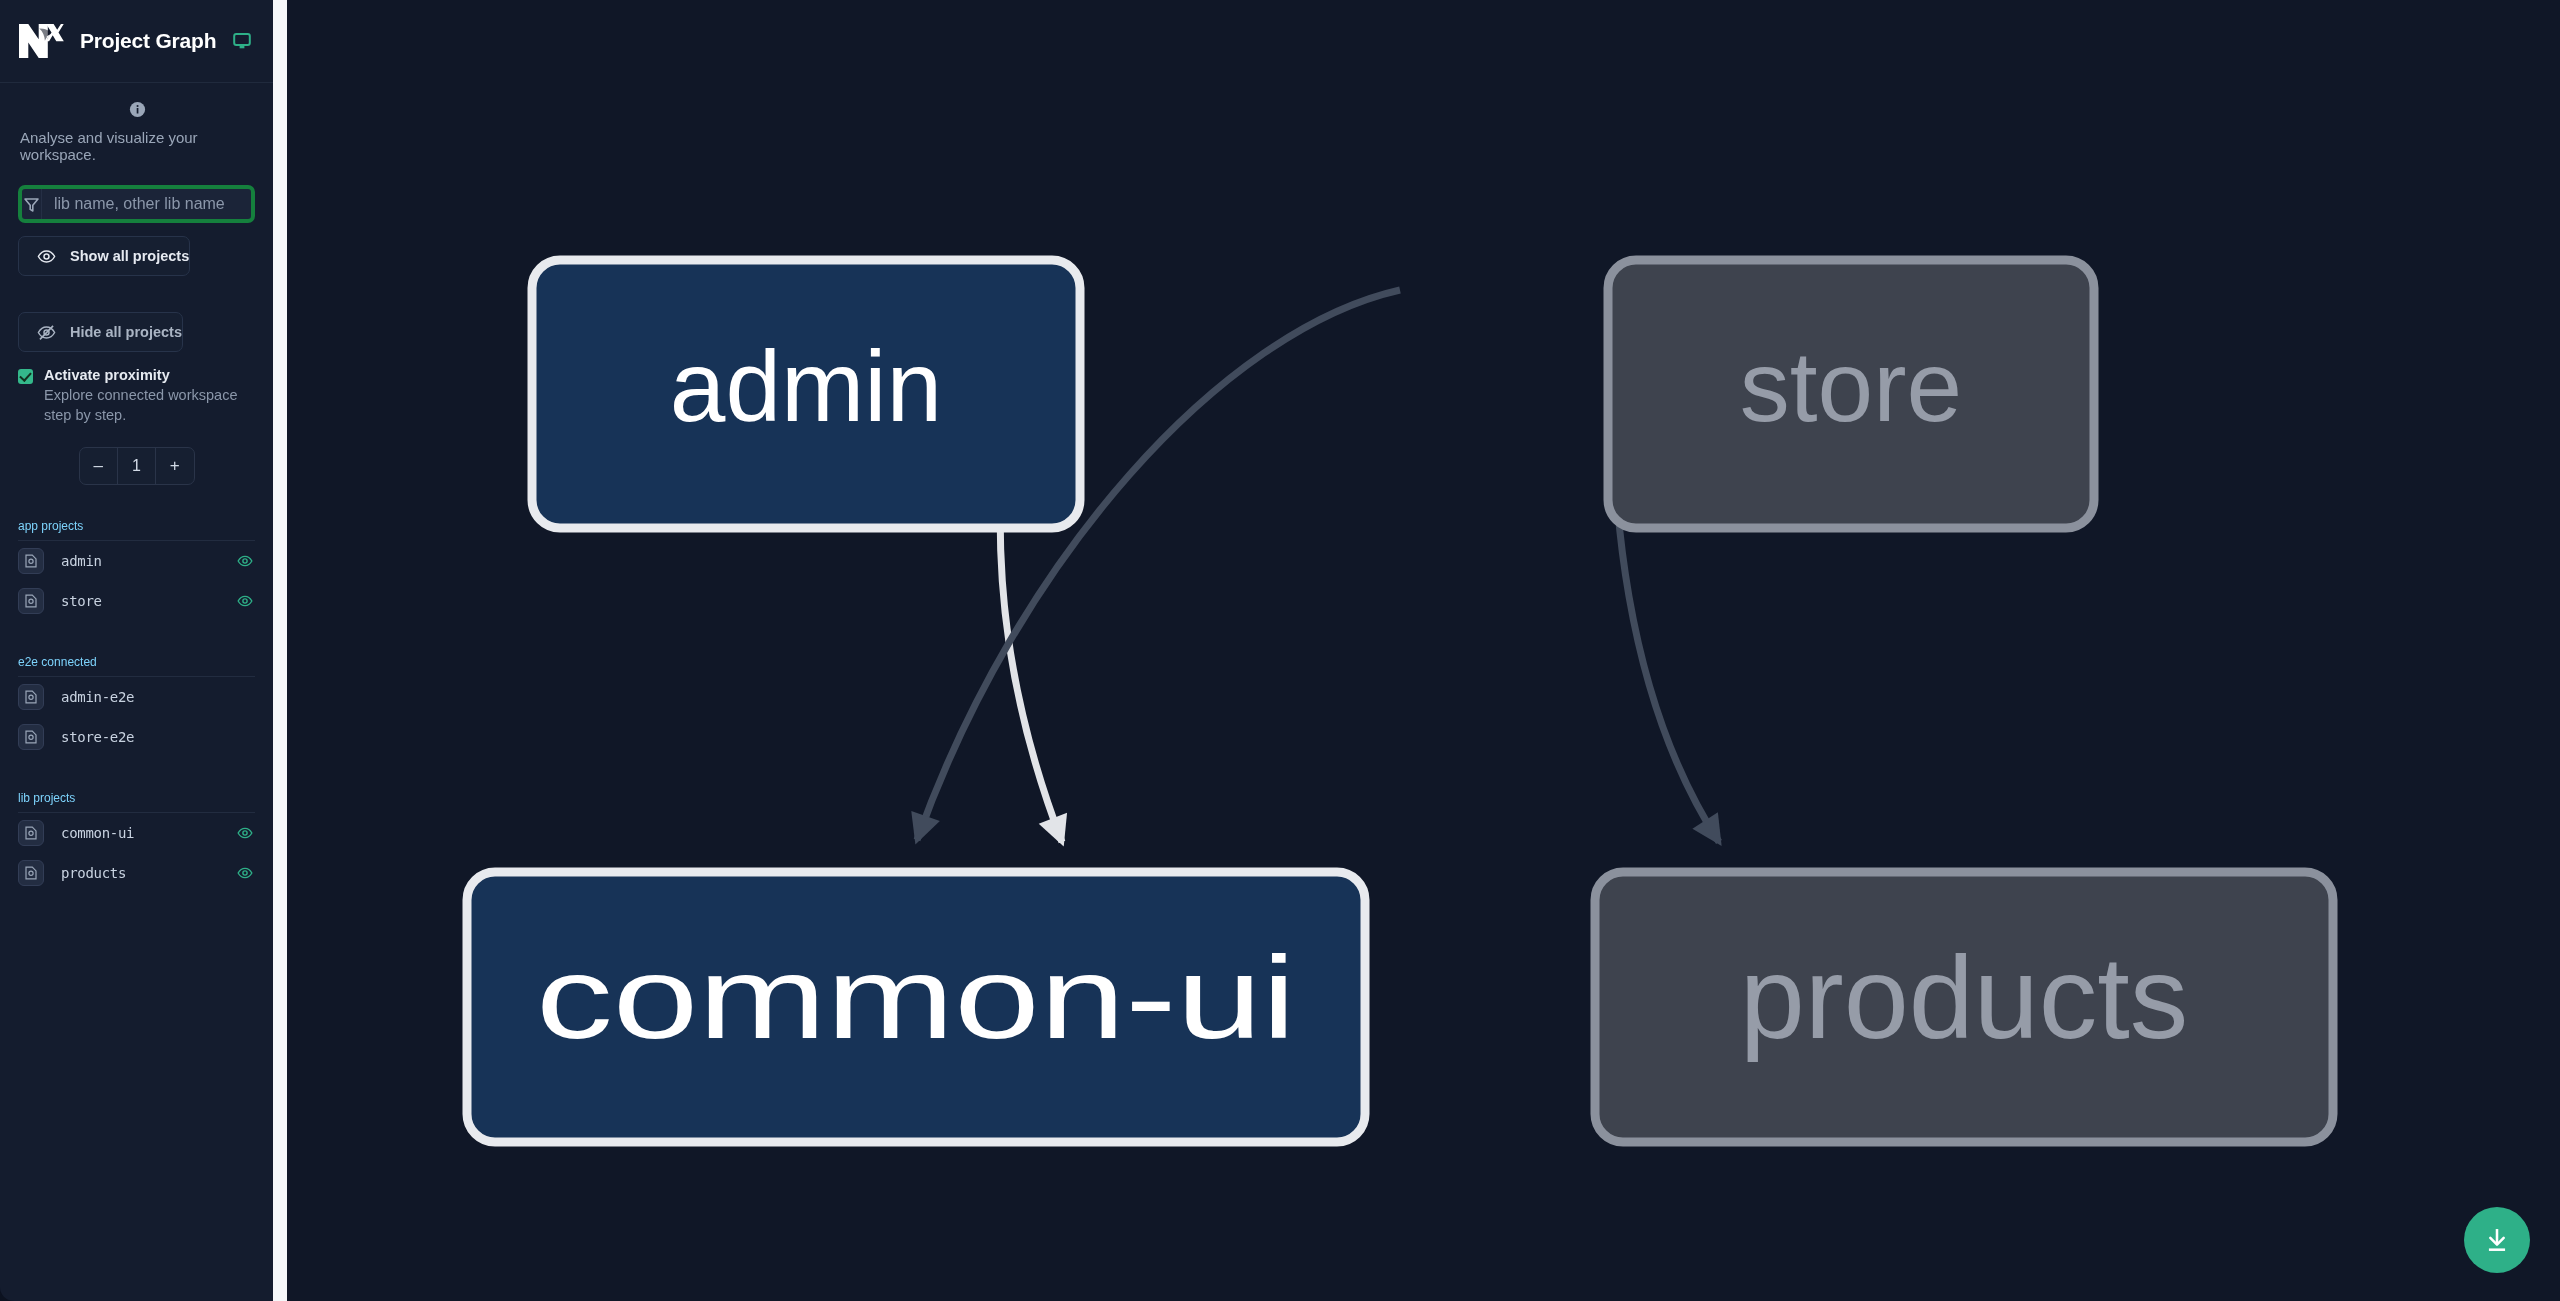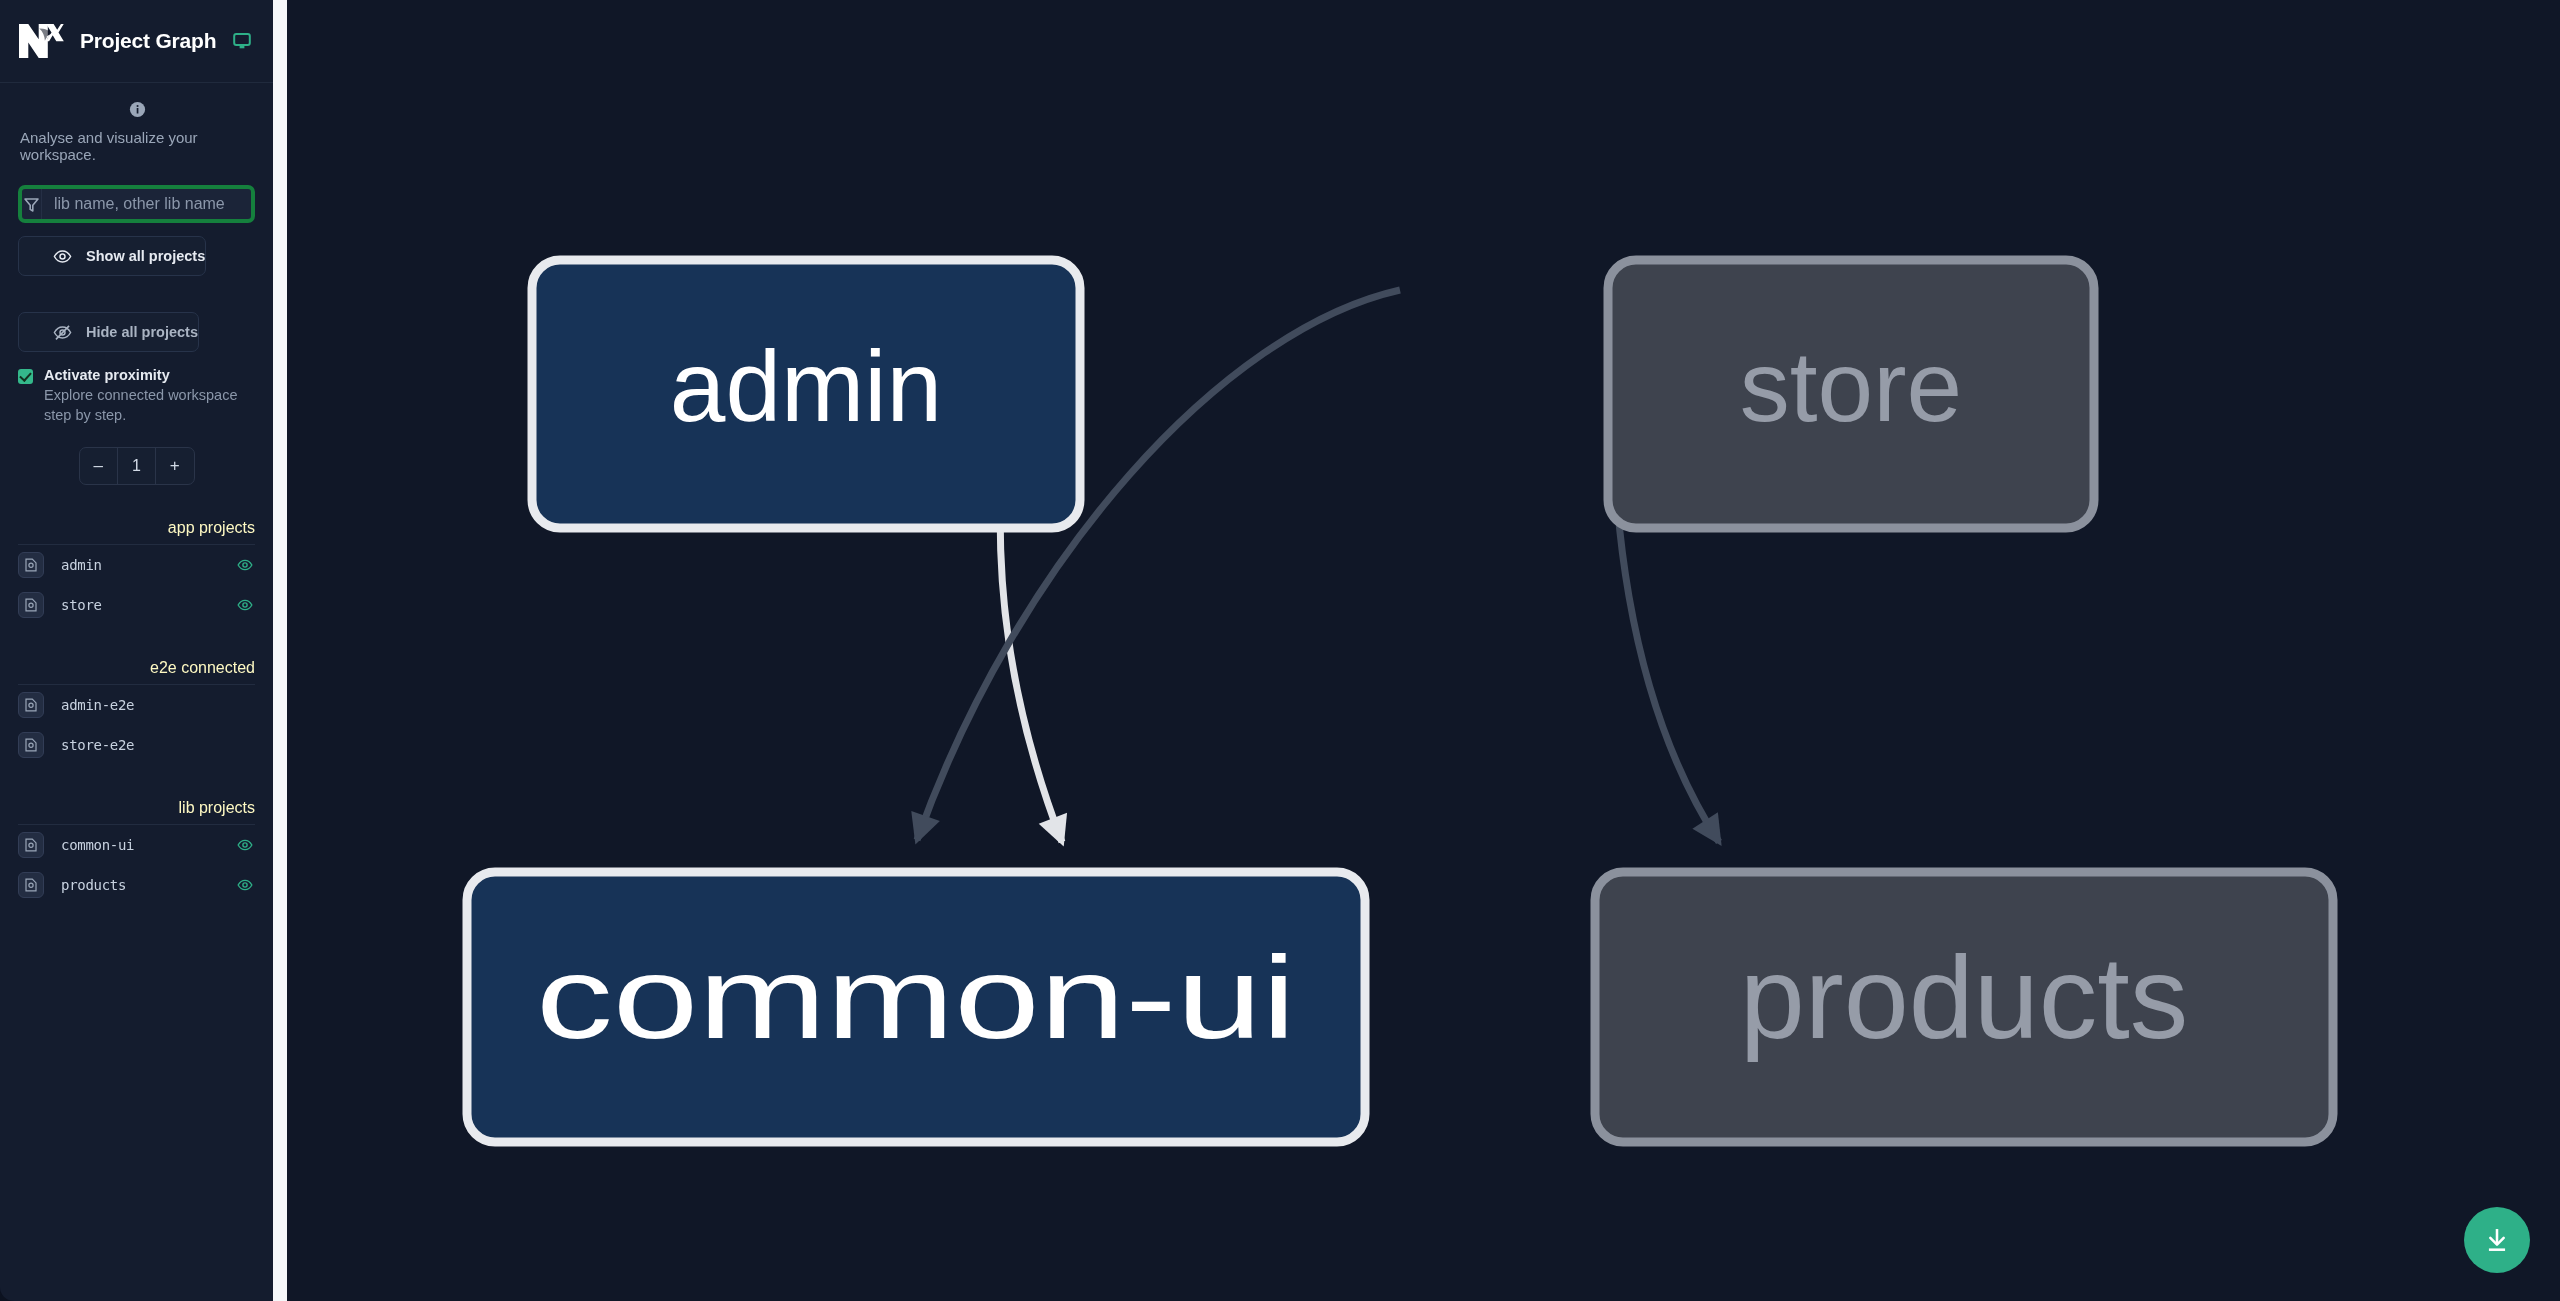--- a/index.html
+++ b/index.html
@@ -70,21 +70,21 @@
     content:""; position:absolute; left:4px; top:1px; width:5px; height:9px;
     border: solid #14301f; border-width: 0 2px 2px 0; transform: rotate(42deg);
   }
   .opt-txt { min-width: 0; }
   .opt-title { color: #e6eaf1; font-size: 14.5px; font-weight: bold; line-height: 18px; }
   .opt-desc { color: #8b97aa; font-size: 14.5px; line-height: 20px; margin-top: 1px; }
 
   .sb-btn {
     margin: 13px 18px 0 18px; height: 40px;
     display: flex; align-items: center; gap: 14px;
-    padding-left: 34px;
+    padding-left: 18px;
     background: #161f31;
     border: 1px solid #27334a;
     border-radius: 7px;
     color: #e6eaf1; font-size: 14.5px; font-weight: bold;
     cursor: pointer;
   }
   .sb-btn.muted { color: #aab4c3; margin-top: 36px; }
 
   .stepper {
     margin: 22px auto 0 auto;
@@ -95,21 +95,21 @@
   }
   .stepper > div {
     flex: 1; display:flex; align-items:center; justify-content:center;
     color: #d2dae6; font-size: 17px; cursor: pointer;
   }
   .stepper > div + div { border-left: 1px solid #2a3449; }
   .stepper .val { font-size: 16px; cursor: default; }
 
   .grp { margin-top: 34px; }
   .grp-title {
-    color: #fef9c3; font-size: 16px; padding: 0 18px 7px 18px; text-align: right;
+    color: #7dd3fc; font-size: 12px; padding: 0 18px 7px 18px;
   }
   .grp-rule { height: 1px; background: #222c40; margin: 0 18px; }
   .proj-row {
     display: flex; align-items: center; height: 40px;
     padding: 0 18px; gap: 17px; cursor: pointer;
   }
   .proj-ico {
     width: 26px; height: 26px; flex: 0 0 auto;
     background: #232d42; border: 1px solid #323d56; border-radius: 6px;
     display:flex; align-items:center; justify-content:center;

